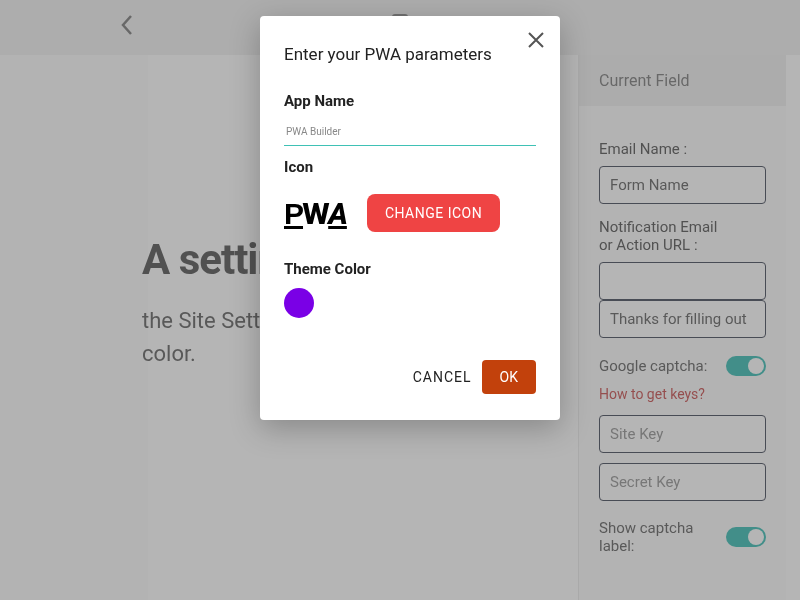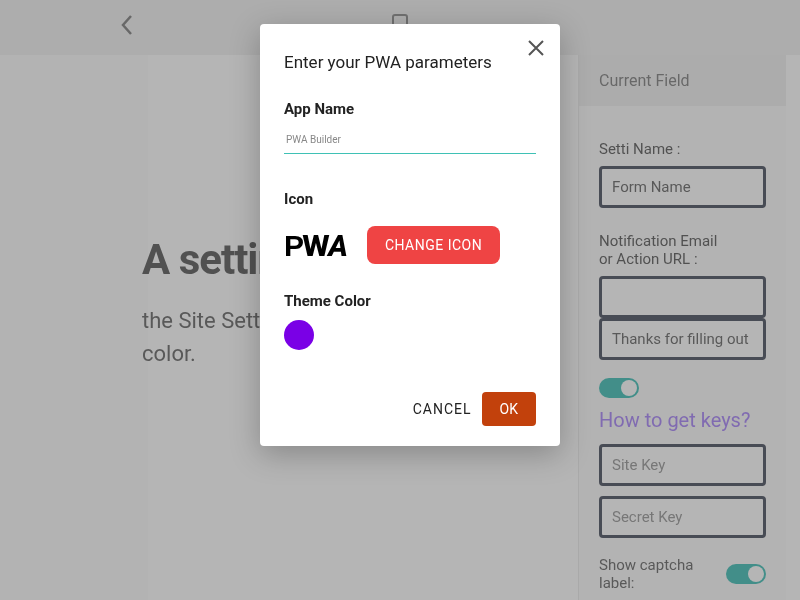--- a/index.html
+++ b/index.html
@@ -18,39 +18,39 @@
   .edit-btn { margin-top: 30px; background:#3fc1b5; color:#fff; border:none; border-radius:5px; padding:10px 26px; font-size:14px; letter-spacing:1px; float:right; }
 
   .main-col { position:absolute; left:148px; top:55px; right:0; bottom:0; background:#fff; padding: 180px 0 0 0; }
   .main-heading { font-size: 42px; font-weight: 700; color:#222; letter-spacing:-1px; margin-left:-6px; }
   .main-text { font-size: 22px; color:#333; line-height:1.5; margin-top: 20px; margin-left:-6px;}
 
   .right-panel { position:absolute; right:14px; top:55px; width:208px; height:545px; background:#fafafa; border-left:1px solid #e5e5e5; }
   .panel-tab { background:#ececec; padding: 16px 20px; color:#555; font-size:16px; }
   .panel-body { padding: 20px; font-size:15px; color:#333; }
   .field-label { margin: 14px 0 8px; color:#222; }
-  .field-input { width:100%; border:3px solid #0f172a; border-radius:4px; padding:9px 10px; font-size:15px; color:#333; }
+  .field-input { width:100%; border:1px solid #0f172a; border-radius:4px; padding:9px 10px; font-size:15px; color:#333; }
   .field-input.placeholder { color:#999; }
-  .link { color:#8b5cf6; font-size:20px; text-decoration:none; }
+  .link { color:#b91c1c; font-size:14px; text-decoration:none; }
   .inline-row { display:flex; align-items:center; justify-content:space-between; margin-top:18px; }
   .sm-toggle { width:40px; height:20px; background:#00a99d; border-radius:12px; position:relative; flex-shrink:0; }
   .sm-toggle::after { content:""; position:absolute; right:2px; top:2px; width:16px; height:16px; background:#fff; border-radius:50%; }
 
   
   .scrim { position:absolute; inset:0; background:rgba(120,120,120,0.55); }
 
   
-  .modal { position:absolute; left:260px; top:24px; width:300px; background:#fff; border-radius:4px; box-shadow:0 8px 30px rgba(0,0,0,0.25); padding: 28px 24px 20px; }
+  .modal { position:absolute; left:260px; top:16px; width:300px; background:#fff; border-radius:4px; box-shadow:0 8px 30px rgba(0,0,0,0.25); padding: 28px 24px 26px; }
   .modal-close { position:absolute; top:14px; right:14px; cursor:pointer; }
   .modal-close svg { width:20px; height:20px; stroke:#555; stroke-width:2; }
   .modal-title { font-size:17px; color:#222; margin-bottom: 28px; }
   .modal-label { font-size:15px; color:#222; margin: 14px 0 10px; font-weight: bold; }
   .modal-input { width:100%; border:none; border-bottom:1px solid #3fc1b5; padding:6px 2px 8px; font-size:10px; color:#888; outline:none; }
   .icon-row { display:flex; align-items:center; gap:20px; margin-top:18px; margin-bottom:10px; }
-  .pwa-logo { font-size:30px; font-weight:800; letter-spacing:-1px; font-family: Arial, sans-serif; }
+  .pwa-logo { font-size:30px; font-weight:800; letter-spacing:-1px; font-family: Arial, sans-serif; text-decoration: underline; }
   .pwa-logo .w { display:inline-block; transform: scaleX(1.05); }
   .pwa-logo .a { font-style: italic; font-weight:800; }
   .change-icon-btn { background:#ef4444; color:#fff; border:none; padding:11px 18px; font-size:14px; letter-spacing:0.5px; border-radius:8px; cursor:pointer; }
   .theme-swatch { width:30px; height:30px; border-radius:50%; background:#7a00e6; margin-top:10px; }
   .modal-actions { display:flex; justify-content:flex-end; align-items:center; gap:10px; margin-top:42px; }
   .btn-cancel { background:none; border:none; font-size:14px; letter-spacing:1px; color:#222; cursor:pointer; }
   .btn-ok { background:#c2410c; color:#fff; border:none; padding:9px 18px; font-size:14px; border-radius:4px; cursor:pointer; }
 </style>
 </head>
 <body>
@@ -72,32 +72,33 @@
     <h1 class="main-heading">A settin</h1>
     <p class="main-text">
       <span>the Site Setti</span><br>
       <span>color.</span>
     </p>
   </div>
 
   <div class="right-panel">
     <div class="panel-tab">Current Field</div>
     <div class="panel-body">
-      <div class="field-label">Setti Name :</div>
+      <div class="field-label">Email Name :</div>
       <input class="field-input" value="Form Name" style="">
 
-      <div class="field-label" style="margin-top:24px">
+      <div class="field-label" style="margin-top:14px">
         <span>Notification Email</span><br>
         <span>or Action URL :</span>
       </div>
       <input class="field-input" value="" style="">
 
       <input class="field-input" value="Thanks for filling out" style="">
 
       <div class="inline-row">
+        <span>Google captcha:</span>
         <span class="sm-toggle"></span>
       </div>
       <a href="#" class="link" style="display:inline-block;margin-top:10px">How to get keys?</a>
 
       <input class="field-input placeholder" style="margin-top: 12px;" placeholder="Site Key">
       <input class="field-input placeholder" style="margin-top: 10px;" placeholder="Secret Key">
 
       <div class="inline-row">
         <span>Show captcha label:</span>
         <span class="sm-toggle"></span>
@@ -112,21 +113,21 @@
   <span class="modal-close">
     <svg viewBox="0 0 20 20">
         <path d="M3 3 L17 17 M17 3 L3 17" fill="none"></path>
       </svg>
   </span>
   <div class="modal-title">Enter your PWA parameters</div>
 
   <div class="modal-label">App Name</div>
   <input class="modal-input" value="PWA Builder" style="">
 
-  <div class="modal-label" style="margin-top:36px">Icon</div>
+  <div class="modal-label" style="margin-top:12px">Icon</div>
   <div class="icon-row">
     <span class="pwa-logo">P<span class="w">W</span><span class="a">A</span></span>
     <button class="change-icon-btn">CHANGE ICON</button>
   </div>
 
   <div class="modal-label" style="margin-top:28px">Theme Color</div>
   <div class="theme-swatch"></div>
 
   <div class="modal-actions">
     <button class="btn-cancel">CANCEL</button>

